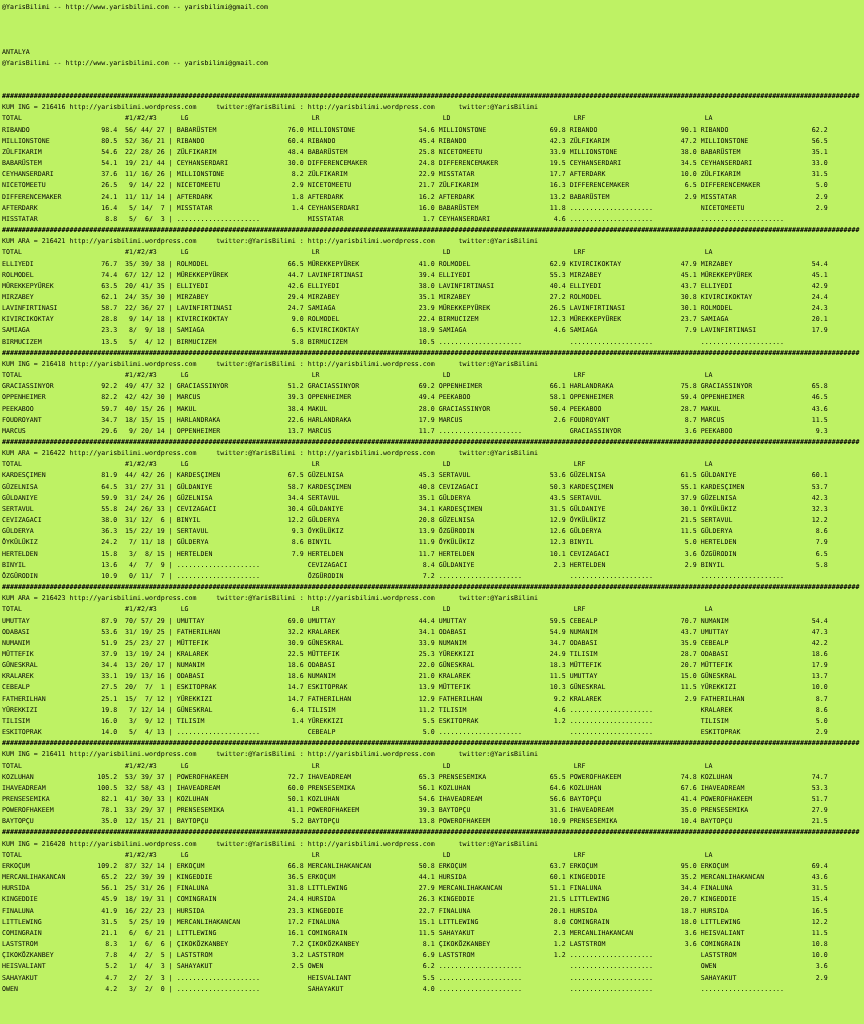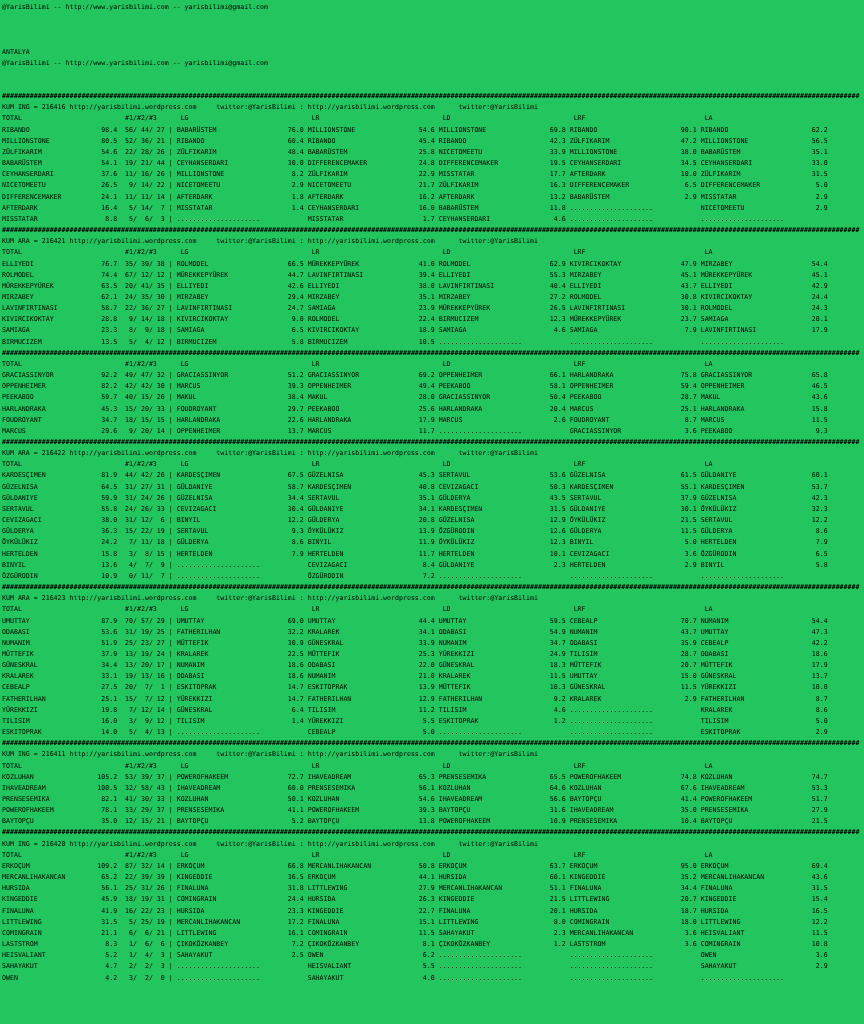--- a/index.html
+++ b/index.html
@@ -5,21 +5,21 @@
   * { margin:0; padding:0; box-sizing:border-box; }
   html,body { background:#ffffff; }
   body { width:864px; height:1024px; overflow:hidden; }
   #page {
     width:864px; height:1024px;
     padding:2px 0 0 2px;
     font-family:"DejaVu Sans Mono","Liberation Mono",monospace;
     font-size:6.6px;
     line-height:11.15px;
     color:#000000;
-    background:#22c55e;
+    background:#bef264;
   }
   .ln {
     white-space:pre;
     min-height:11.15px;
     letter-spacing:0;
   }
   .sep { font-weight:bold; }
 </style>
 </head>
 <body>
@@ -51,25 +51,25 @@
       <div class="ln">TOTAL                          #1/#2/#3      LG                               LR                               LD                               LRF                              LA</div>
       <div class="ln">ELLIYEDI                 76.7  35/ 39/ 38 | ROLMODEL                    66.5 MÜREKKEPYÜREK               41.0 ROLMODEL                    62.9 KIVIRCIKOKTAY               47.9 MIRZABEY                    54.4 </div>
       <div class="ln">ROLMODEL                 74.4  67/ 12/ 12 | MÜREKKEPYÜREK               44.7 LAVINFIRTINASI              39.4 ELLIYEDI                    55.3 MIRZABEY                    45.1 MÜREKKEPYÜREK               45.1 </div>
       <div class="ln">MÜREKKEPYÜREK            63.5  20/ 41/ 35 | ELLIYEDI                    42.6 ELLIYEDI                    38.0 LAVINFIRTINASI              40.4 ELLIYEDI                    43.7 ELLIYEDI                    42.9 </div>
       <div class="ln">MIRZABEY                 62.1  24/ 35/ 30 | MIRZABEY                    29.4 MIRZABEY                    35.1 MIRZABEY                    27.2 ROLMODEL                    30.8 KIVIRCIKOKTAY               24.4 </div>
       <div class="ln">LAVINFIRTINASI           58.7  22/ 36/ 27 | LAVINFIRTINASI              24.7 SAMIAGA                     23.9 MÜREKKEPYÜREK               26.5 LAVINFIRTINASI              30.1 ROLMODEL                    24.3 </div>
       <div class="ln">KIVIRCIKOKTAY            28.8   9/ 14/ 18 | KIVIRCIKOKTAY                9.0 ROLMODEL                    22.4 BIRMUCIZEM                  12.3 MÜREKKEPYÜREK               23.7 SAMIAGA                     20.1 </div>
       <div class="ln">SAMIAGA                  23.3   8/  9/ 18 | SAMIAGA                      6.5 KIVIRCIKOKTAY               18.9 SAMIAGA                      4.6 SAMIAGA                      7.9 LAVINFIRTINASI              17.9 </div>
       <div class="ln">BIRMUCIZEM               13.5   5/  4/ 12 | BIRMUCIZEM                   5.8 BIRMUCIZEM                  10.5 .....................            .....................            .....................            </div>
       <div class="ln sep">########################################################################################################################################################################################################################</div>
+      <div class="ln">KUM ING = 216418 http://yarisbilimi.wordpress.com     twitter:@YarisBilimi : http://yarisbilimi.wordpress.com      twitter:@YarisBilimi</div>
       <div class="ln">TOTAL                          #1/#2/#3      LG                               LR                               LD                               LRF                              LA</div>
       <div class="ln">GRACIASSINYOR            92.2  49/ 47/ 32 | GRACIASSINYOR               51.2 GRACIASSINYOR               69.2 OPPENHEIMER                 66.1 HARLANDRAKA                 75.8 GRACIASSINYOR               65.8 </div>
       <div class="ln">OPPENHEIMER              82.2  42/ 42/ 30 | MARCUS                      39.3 OPPENHEIMER                 49.4 PEEKABOO                    58.1 OPPENHEIMER                 59.4 OPPENHEIMER                 46.5 </div>
       <div class="ln">PEEKABOO                 59.7  40/ 15/ 26 | MAKUL                       38.4 MAKUL                       28.0 GRACIASSINYOR               50.4 PEEKABOO                    28.7 MAKUL                       43.6 </div>
-      <div class="ln">HARLANDRAKA              45.3  15/ 20/ 33 | FOUDROYANT                  29.7 PEEKABOO                    25.6 HARLANDRAKA                 20.4 MARCUS                      25.1 HARLANDRAKA                 15.8 </div>
       <div class="ln">FOUDROYANT               34.7  18/ 15/ 15 | HARLANDRAKA                 22.6 HARLANDRAKA                 17.9 MARCUS                       2.6 FOUDROYANT                   8.7 MARCUS                      11.5 </div>
       <div class="ln">MARCUS                   29.6   9/ 20/ 14 | OPPENHEIMER                 13.7 MARCUS                      11.7 .....................            GRACIASSINYOR                3.6 PEEKABOO                     9.3 </div>
       <div class="ln sep">########################################################################################################################################################################################################################</div>
       <div class="ln">KUM ARA = 216422 http://yarisbilimi.wordpress.com     twitter:@YarisBilimi : http://yarisbilimi.wordpress.com      twitter:@YarisBilimi</div>
       <div class="ln">TOTAL                          #1/#2/#3      LG                               LR                               LD                               LRF                              LA</div>
       <div class="ln">KARDESÇIMEN              81.9  44/ 42/ 26 | KARDESÇIMEN                 67.5 GÜZELNISA                   45.3 SERTAVUL                    53.6 GÜZELNISA                   61.5 GÜLDANIYE                   60.1 </div>
       <div class="ln">GÜZELNISA                64.5  31/ 27/ 31 | GÜLDANIYE                   58.7 KARDESÇIMEN                 40.8 CEVIZAGACI                  50.3 KARDESÇIMEN                 55.1 KARDESÇIMEN                 53.7 </div>
       <div class="ln">GÜLDANIYE                59.9  31/ 24/ 26 | GÜZELNISA                   34.4 SERTAVUL                    35.1 GÜLDERYA                    43.5 SERTAVUL                    37.9 GÜZELNISA                   42.3 </div>
       <div class="ln">SERTAVUL                 55.8  24/ 26/ 33 | CEVIZAGACI                  30.4 GÜLDANIYE                   34.1 KARDESÇIMEN                 31.5 GÜLDANIYE                   30.1 ÖYKÜLÜKIZ                   32.3 </div>
       <div class="ln">CEVIZAGACI               38.0  31/ 12/  6 | BINYIL                      12.2 GÜLDERYA                    20.8 GÜZELNISA                   12.9 ÖYKÜLÜKIZ                   21.5 SERTAVUL                    12.2 </div>
@@ -104,17 +104,18 @@
       <div class="ln">KUM ING = 216420 http://yarisbilimi.wordpress.com     twitter:@YarisBilimi : http://yarisbilimi.wordpress.com      twitter:@YarisBilimi</div>
       <div class="ln">TOTAL                          #1/#2/#3      LG                               LR                               LD                               LRF                              LA</div>
       <div class="ln">ERKOÇUM                 109.2  87/ 32/ 14 | ERKOÇUM                     66.8 MERCANLIHAKANCAN            50.8 ERKOÇUM                     63.7 ERKOÇUM                     95.0 ERKOÇUM                     69.4 </div>
       <div class="ln">MERCANLIHAKANCAN         65.2  22/ 39/ 39 | KINGEDDIE                   36.5 ERKOÇUM                     44.1 HURSIDA                     60.1 KINGEDDIE                   35.2 MERCANLIHAKANCAN            43.6 </div>
       <div class="ln">HURSIDA                  56.1  25/ 31/ 26 | FINALUNA                    31.8 LITTLEWING                  27.9 MERCANLIHAKANCAN            51.1 FINALUNA                    34.4 FINALUNA                    31.5 </div>
       <div class="ln">KINGEDDIE                45.9  18/ 19/ 31 | COMINGRAIN                  24.4 HURSIDA                     26.3 KINGEDDIE                   21.5 LITTLEWING                  20.7 KINGEDDIE                   15.4 </div>
       <div class="ln">FINALUNA                 41.9  16/ 22/ 23 | HURSIDA                     23.3 KINGEDDIE                   22.7 FINALUNA                    20.1 HURSIDA                     18.7 HURSIDA                     16.5 </div>
       <div class="ln">LITTLEWING               31.5   5/ 25/ 19 | MERCANLIHAKANCAN            17.2 FINALUNA                    15.1 LITTLEWING                   8.0 COMINGRAIN                  18.0 LITTLEWING                  12.2 </div>
       <div class="ln">COMINGRAIN               21.1   6/  6/ 21 | LITTLEWING                  16.1 COMINGRAIN                  11.5 SAHAYAKUT                    2.3 MERCANLIHAKANCAN             3.6 HEISVALIANT                 11.5 </div>
       <div class="ln">LASTSTROM                 8.3   1/  6/  6 | ÇIKOKÖZKANBEY                7.2 ÇIKOKÖZKANBEY                8.1 ÇIKOKÖZKANBEY                1.2 LASTSTROM                    3.6 COMINGRAIN                  10.8 </div>
+      <div class="ln">ÇIKOKÖZKANBEY             7.8   4/  2/  5 | LASTSTROM                    3.2 LASTSTROM                    6.9 LASTSTROM                    1.2 .....................            LASTSTROM                   10.0 </div>
       <div class="ln">HEISVALIANT               5.2   1/  4/  3 | SAHAYAKUT                    2.5 OWEN                         6.2 .....................            .....................            OWEN                         3.6 </div>
       <div class="ln">SAHAYAKUT                 4.7   2/  2/  3 | .....................            HEISVALIANT                  5.5 .....................            .....................            SAHAYAKUT                    2.9 </div>
       <div class="ln">OWEN                      4.2   3/  2/  0 | .....................            SAHAYAKUT                    4.0 .....................            .....................            .....................            </div>
     </div>
 </div>
 
 </body></html>

